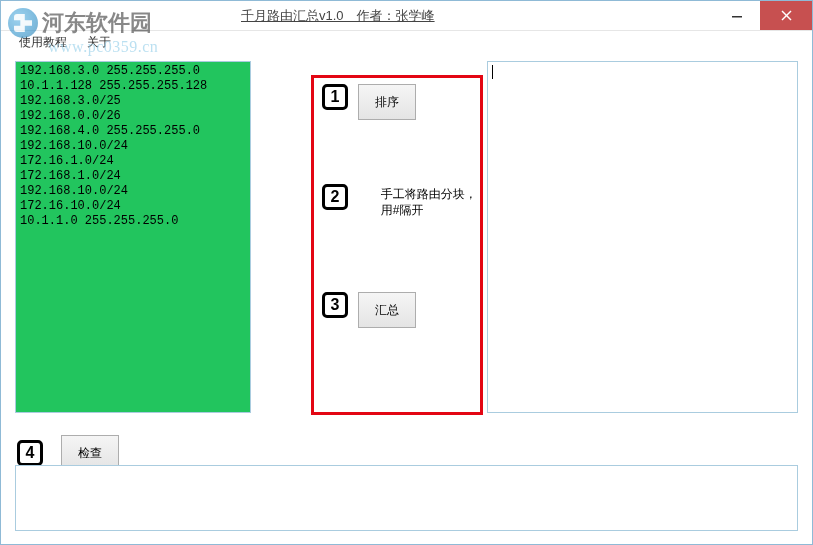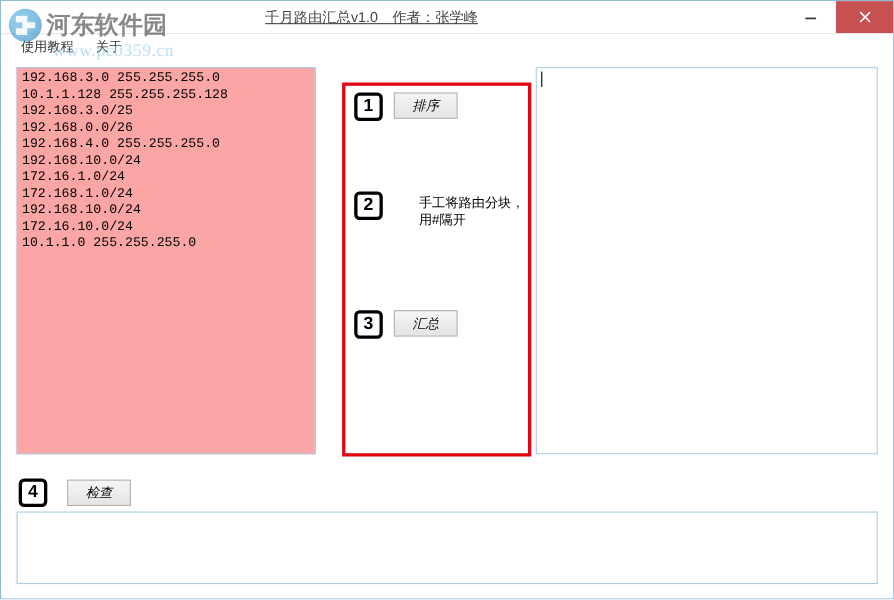--- a/index.html
+++ b/index.html
@@ -103,28 +103,28 @@
     position: absolute;
     left: 14px; right: 14px;
     top: 56px;
     bottom: 10px;
   }
 
   
   .left-box {
     position: absolute;
     left: 0; top: 4px;
-    width: 272px; height: 352px;
+    width: 236px; height: 352px;
     border: 1px solid #aaccdf;
     padding: 2px 4px;
     font-family: "SimSun","NSimSun","Courier New",monospace;
     font-size: 12px;
     line-height: 15px;
     color: #000;
-    background:#fca5a5;
+    background:#22c55e;
     overflow-y: scroll;
     white-space: pre;
     resize: none;
   }
 
   
   .mid {
     position: absolute;
     left: 296px; top: 18px;
     width: 172px;
@@ -143,28 +143,27 @@
     width: 26px; height: 26px;
     border: 3px solid #000;
     border-radius: 5px;
     font-weight: bold;
     font-size: 16px;
     display:flex; align-items:center; justify-content:center;
     font-family: Arial, sans-serif;
   }
   .btn {
     min-width: 58px;
-    height: 24px;
+    height: 36px;
     border: 1px solid #adadad;
     background: linear-gradient(#f5f5f5,#e4e4e4);
     font-size: 12px;
     padding: 0 10px;
     cursor: pointer;
     color:#000;
-    font-style:italic;
   }
   .step .txt {
     font-size: 12px;
     line-height: 16px;
     width: 100px;
     color:#000;
     padding-top: 2px;
     margin-left: 23px;
   }
 

